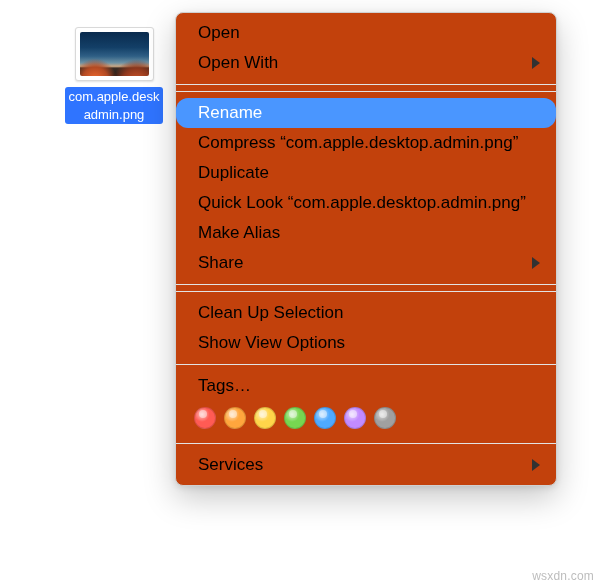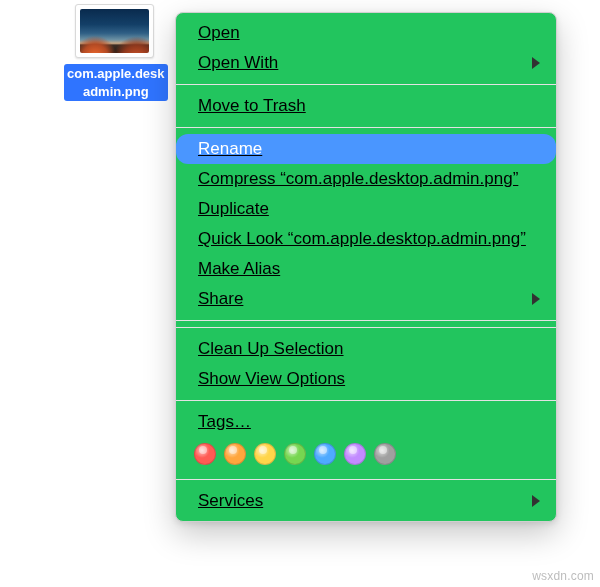--- a/index.html
+++ b/index.html
@@ -12,24 +12,23 @@
     font-size: 16px;
     color: #000;
     -webkit-font-smoothing: antialiased;
     overflow: hidden;
   }
 
   
   .file {
     position: absolute;
     left: 64px;
-    top: 4px;
+    top: 27px;
     width: 100px;
     text-align: center;
-    font-weight: bold;
   }
   .file-thumb {
     width: 79px;
     height: 54px;
     margin: 0 auto 6px auto;
     border: 1px solid #d9d9d9;
     border-radius: 3px;
     background: #fff;
     box-shadow: 0 1px 2px rgba(0,0,0,0.12);
     padding: 4px;
@@ -57,26 +56,25 @@
     max-width: 100px;
   }
   .file-label span { display: block; white-space: nowrap; }
 
   
   .menu {
     position: absolute;
     left: 175px;
     top: 12px;
     width: 380px;
-    background: #22c55e;
+    background: #c2410c;
     border: 1px solid #d0d0d0;
     border-radius: 8px;
     box-shadow: 0 12px 32px rgba(0,0,0,0.22), 0 2px 6px rgba(0,0,0,0.10);
     padding: 5px 0;
-    text-decoration: underline;
   }
   .menu-item {
     position: relative;
     padding: 4px 22px;
     font-size: 17px;
     line-height: 22px;
     color: #000;
     white-space: nowrap;
   }
   .menu-item.highlight {
@@ -148,23 +146,20 @@
   <div class="menu-item">
     <span>Open</span>
   </div>
   <div class="menu-item">
     <span>Open With</span>
     <span class="chev"></span>
   </div>
 
   <div class="menu-sep"></div>
 
-  <div class="menu-item">
-    <span>Move to Trash</span>
-  </div>
 
   <div class="menu-sep"></div>
 
   <div class="menu-item highlight">
     <span>Rename</span>
   </div>
   <div class="menu-item">
     <span>Compress “com.apple.desktop.admin.png”</span>
   </div>
   <div class="menu-item">

